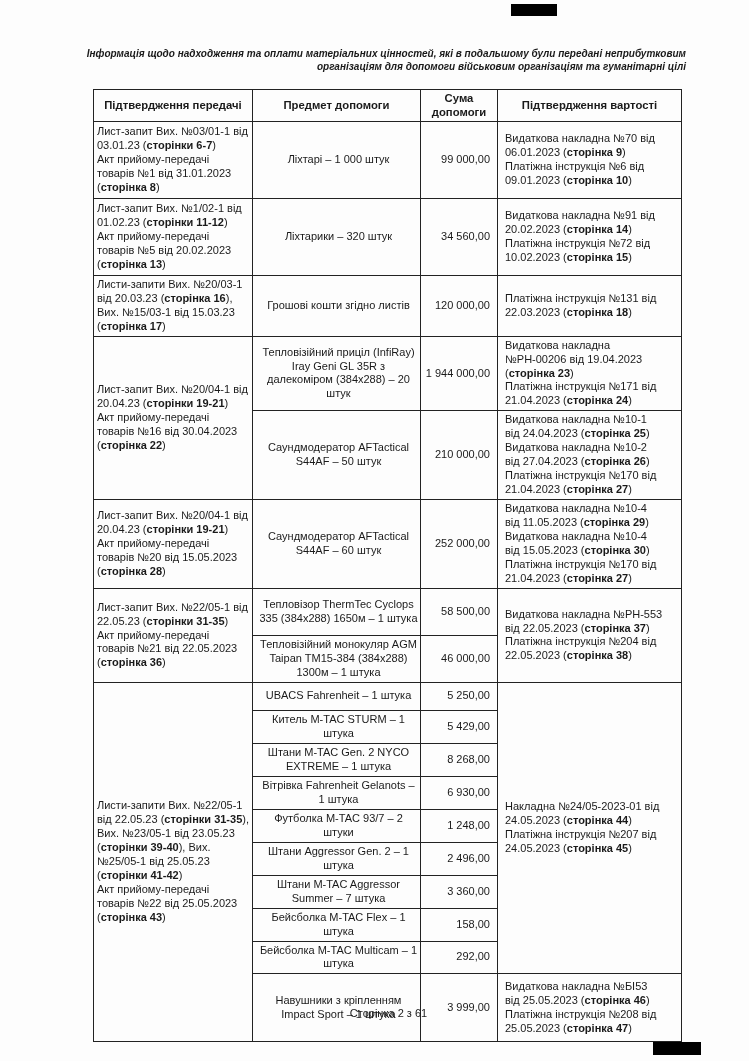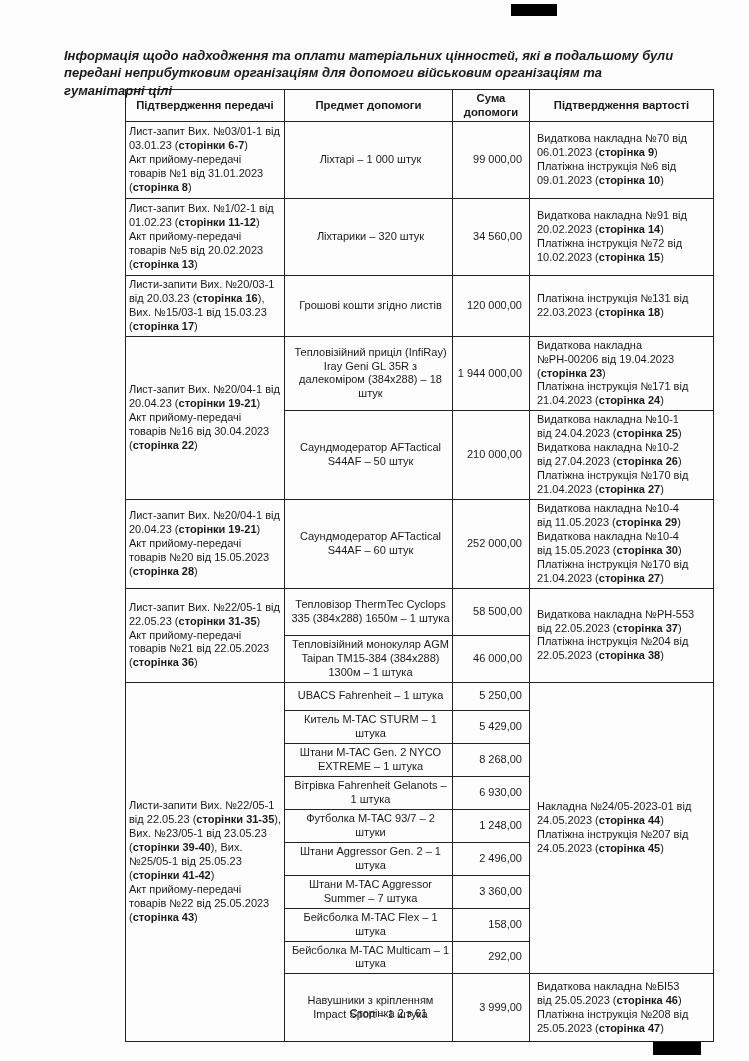--- a/index.html
+++ b/index.html
@@ -5,27 +5,27 @@
   html,body{margin:0;padding:0;background:#ffffff;}
   .page{
     position:relative;width:749px;height:1061px;background:#fdfdfd;
     font-family:"Liberation Sans",sans-serif;color:#1a1a1a;overflow:hidden;
   }
   .redaction{position:absolute;background:#000;}
   .redaction-top{left:511px;top:4px;width:46px;height:12px;}
   .redaction-bottom{left:653px;top:1042px;width:48px;height:13px;}
   .doc-title{
     position:absolute;top:47px;left:64px;width:622px;
-    text-align:left;font-style:italic;font-weight:bold;
-    font-size:13px;line-height:1.33;
+    text-align:right;font-style:italic;font-weight:bold;
+    font-size:10px;line-height:1.33;
   }
   table.aid-table{
     position:absolute;top:89px;left:93px;width:588px;
     border-collapse:collapse;table-layout:fixed;
-    font-size:11px;line-height:1.27;color:#1a1a1a;margin-left:32px;
+    font-size:11px;line-height:1.27;color:#1a1a1a;
   }
   .aid-table th,.aid-table td{border:1px solid #222;overflow:hidden;}
   .aid-table th{
     font-size:11.3px;font-weight:bold;text-align:center;vertical-align:middle;
     height:26px;padding:1px 2px;
   }
   td.c1{text-align:left;vertical-align:middle;padding:2px 3px;}
   td.c2{text-align:center;vertical-align:middle;padding:2px 2px 2px 6px;}
   td.c3{text-align:right;vertical-align:middle;padding:2px 7px 2px 2px;white-space:nowrap;}
   td.c4{text-align:left;vertical-align:middle;padding:2px 18px 2px 7px;}
@@ -71,21 +71,21 @@
           <td class="c4">Видаткова накладна №91 від 20.02.2023 (<b>сторінка 14</b>)<br>Платіжна інструкція №72 від 10.02.2023 (<b>сторінка 15</b>)</td>
         </tr>
         <tr style="height: 53px;">
           <td class="c1">Листи-запити Вих. №20/03-1 від 20.03.23 (<b>сторінка 16</b>), Вих. №15/03-1 від 15.03.23 (<b>сторінка 17</b>)</td>
           <td class="c2">Грошові кошти згідно листів</td>
           <td class="c3">120 000,00</td>
           <td class="c4">Платіжна інструкція №131 від 22.03.2023 (<b>сторінка 18</b>)</td>
         </tr>
         <tr style="height: 64px;">
           <td class="c1" rowspan="2">Лист-запит Вих. №20/04-1 від 20.04.23 (<b>сторінки 19-21</b>)<br>Акт прийому-передачі товарів №16 від 30.04.2023 (<b>сторінка 22</b>)</td>
-          <td class="c2">Тепловізійний приціл (InfiRay) Iray Geni GL 35R з далекоміром (384x288) – 18 штук</td>
+          <td class="c2">Тепловізійний приціл (InfiRay) Iray Geni GL 35R з далекоміром (384x288) – 20 штук</td>
           <td class="c3">1 944 000,00</td>
           <td class="c4">Видаткова накладна №РН-00206 від 19.04.2023 (<b>сторінка 23</b>)<br>Платіжна інструкція №171 від 21.04.2023 (<b>сторінка 24</b>)</td>
         </tr>
         <tr style="height: 73px;">
           <td class="c2">Саундмодератор AFTactical S44AF – 50 штук</td>
           <td class="c3">210 000,00</td>
           <td class="c4">Видаткова накладна №10-1 від 24.04.2023 (<b>сторінка 25</b>)<br>Видаткова накладна №10-2 від 27.04.2023 (<b>сторінка 26</b>)<br>Платіжна інструкція №170 від 21.04.2023 (<b>сторінка 27</b>)</td>
         </tr>
         <tr style="height: 88px;">
           <td class="c1">Лист-запит Вих. №20/04-1 від 20.04.23 (<b>сторінки 19-21</b>)<br>Акт прийому-передачі товарів №20 від 15.05.2023 (<b>сторінка 28</b>)</td>

